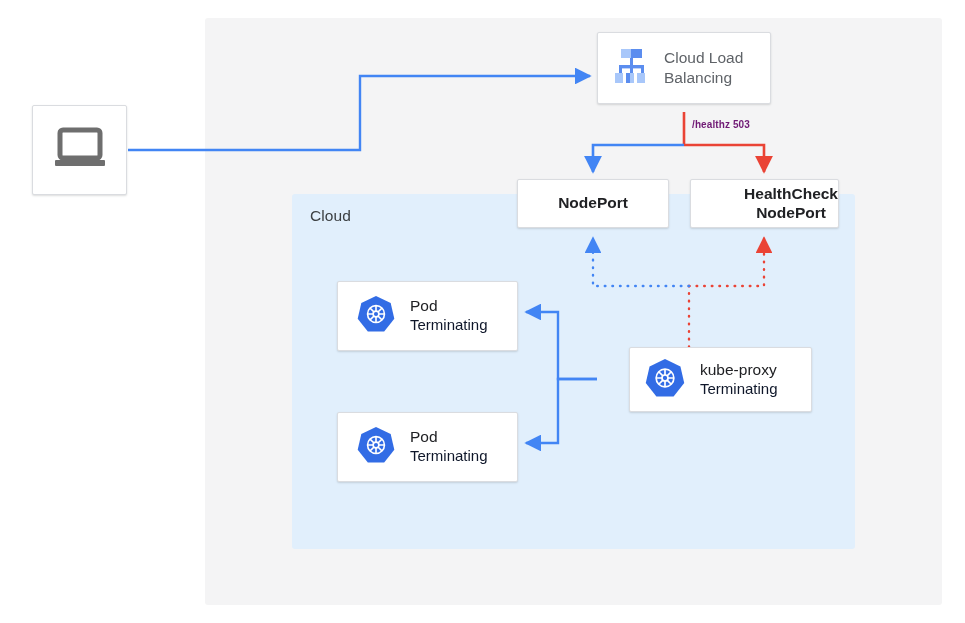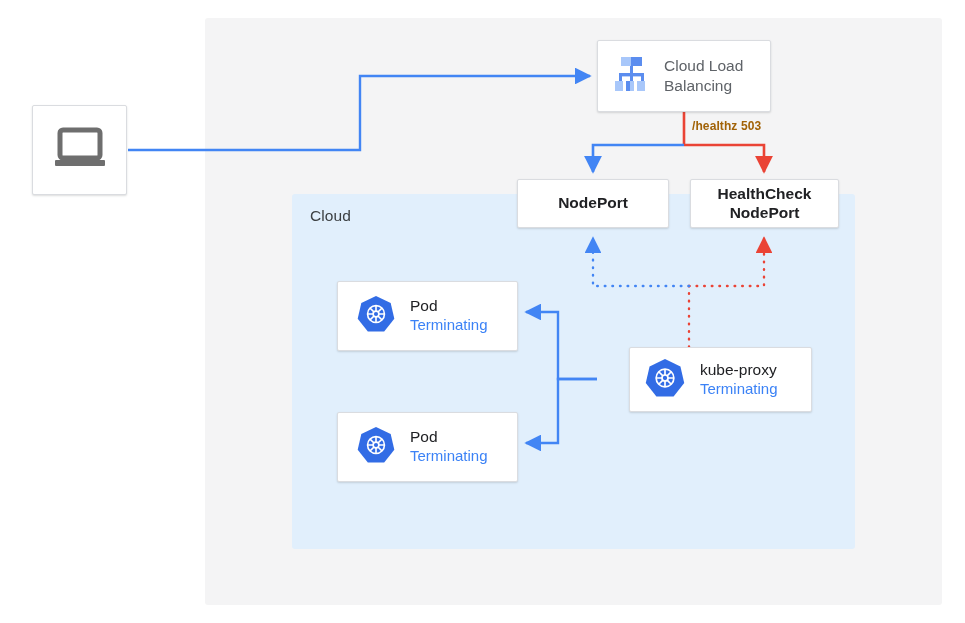--- a/index.html
+++ b/index.html
@@ -53,21 +53,21 @@
     left: 32px;
     top: 105px;
     width: 95px;
     height: 90px;
     display: flex;
     align-items: center;
     justify-content: center;
   }
   .card-clb {
     left: 597px;
-    top: 40px;
+    top: 32px;
     width: 174px;
     height: 72px;
     display: flex;
     align-items: center;
     padding-left: 12px;
   }
   .clb-text {
     font-size: 15.5px;
     color: #5f6368;
     line-height: 1.28;
@@ -83,21 +83,21 @@
     align-items: center;
     justify-content: center;
   }
   .card-hcnodeport {
     left: 690px;
     top: 179px;
     width: 149px;
     height: 49px;
     display: flex;
     align-items: center;
-    justify-content: center;
+    justify-content: flex-end;
   }
   .np-text {
     font-size: 15.5px;
     font-weight: bold;
     color: #202124;
     text-align: center;
     line-height: 1.22;
     white-space: pre-line;
   }
   .card-pod {
@@ -123,29 +123,29 @@
   .card-body {
     margin-left: 14px;
     line-height: 1.22;
   }
   .card-title {
     font-size: 15.5px;
     color: #202124;
   }
   .card-sub {
     font-size: 15px;
-    color: #3b82f6;
+    color: #0f172a;
   }
   .healthz-label {
     position: absolute;
     left: 692px;
     top: 119px;
-    font-size: 12px;
+    font-size: 10px;
     font-weight: bold;
-    color: #a16207;
+    color: #701a75;
     letter-spacing: .1px;
   }
   svg.wires {
     position: absolute;
     left: 0;
     top: 0;
     width: 965px;
     height: 623px;
     overflow: visible;
   }

